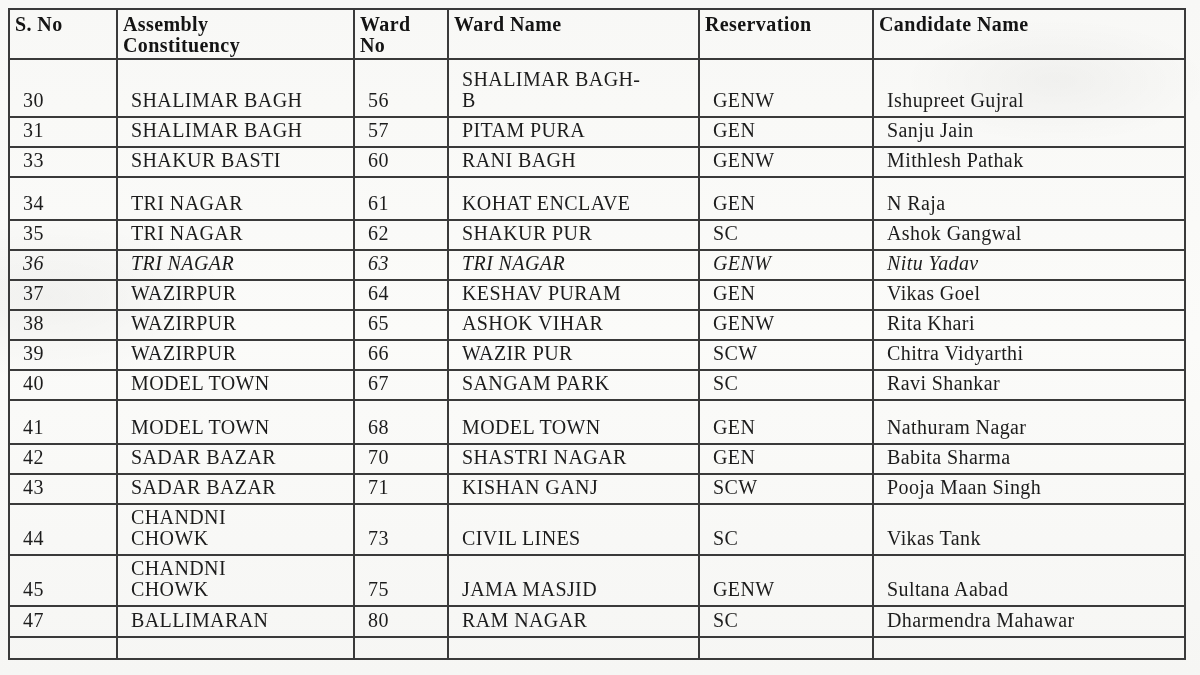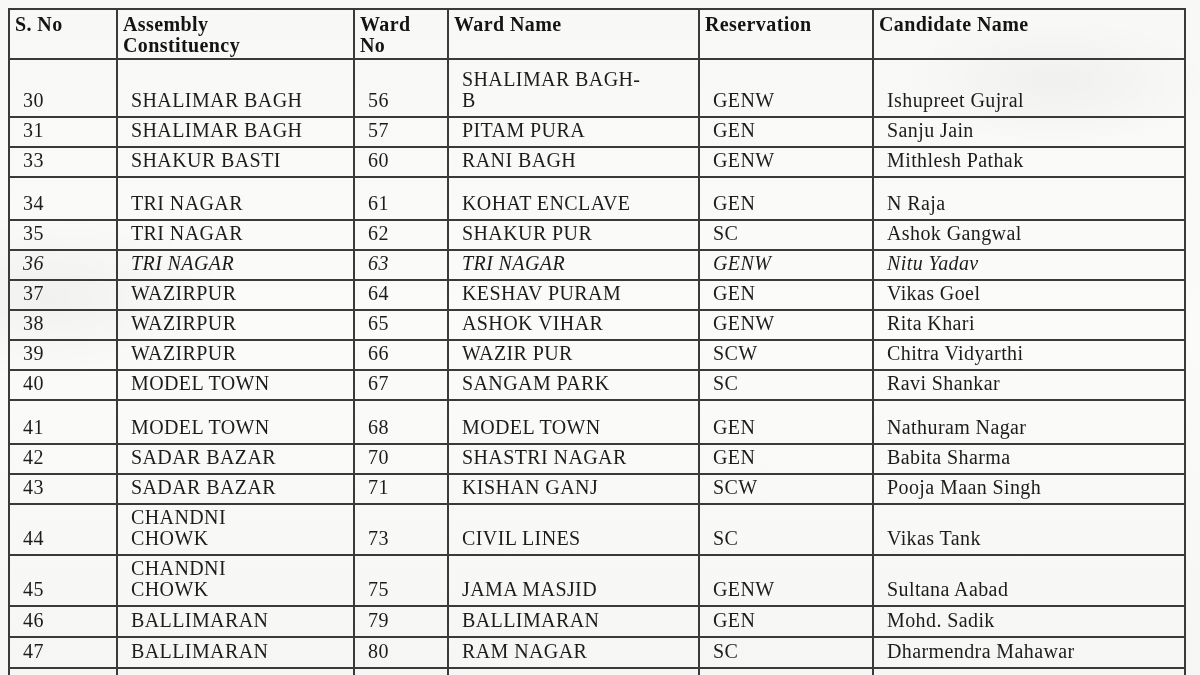--- a/index.html
+++ b/index.html
@@ -200,28 +200,20 @@
         <tr style="height: 49px;">
           <td>45</td>
           <td>CHANDNI
 CHOWK</td>
           <td>75</td>
           <td>JAMA MASJID</td>
           <td>GENW</td>
           <td>Sultana Aabad</td>
         </tr>
         <tr style="height: 31px;">
-          <td>46</td>
-          <td>BALLIMARAN</td>
-          <td>79</td>
-          <td>BALLIMARAN</td>
-          <td>GEN</td>
-          <td>Mohd. Sadik</td>
-        </tr>
-        <tr style="height: 31px;">
           <td>47</td>
           <td>BALLIMARAN</td>
           <td>80</td>
           <td>RAM NAGAR</td>
           <td>SC</td>
           <td>Dharmendra Mahawar</td>
         </tr>
         <tr style="height: 22px;">
           <td></td>
           <td></td>

